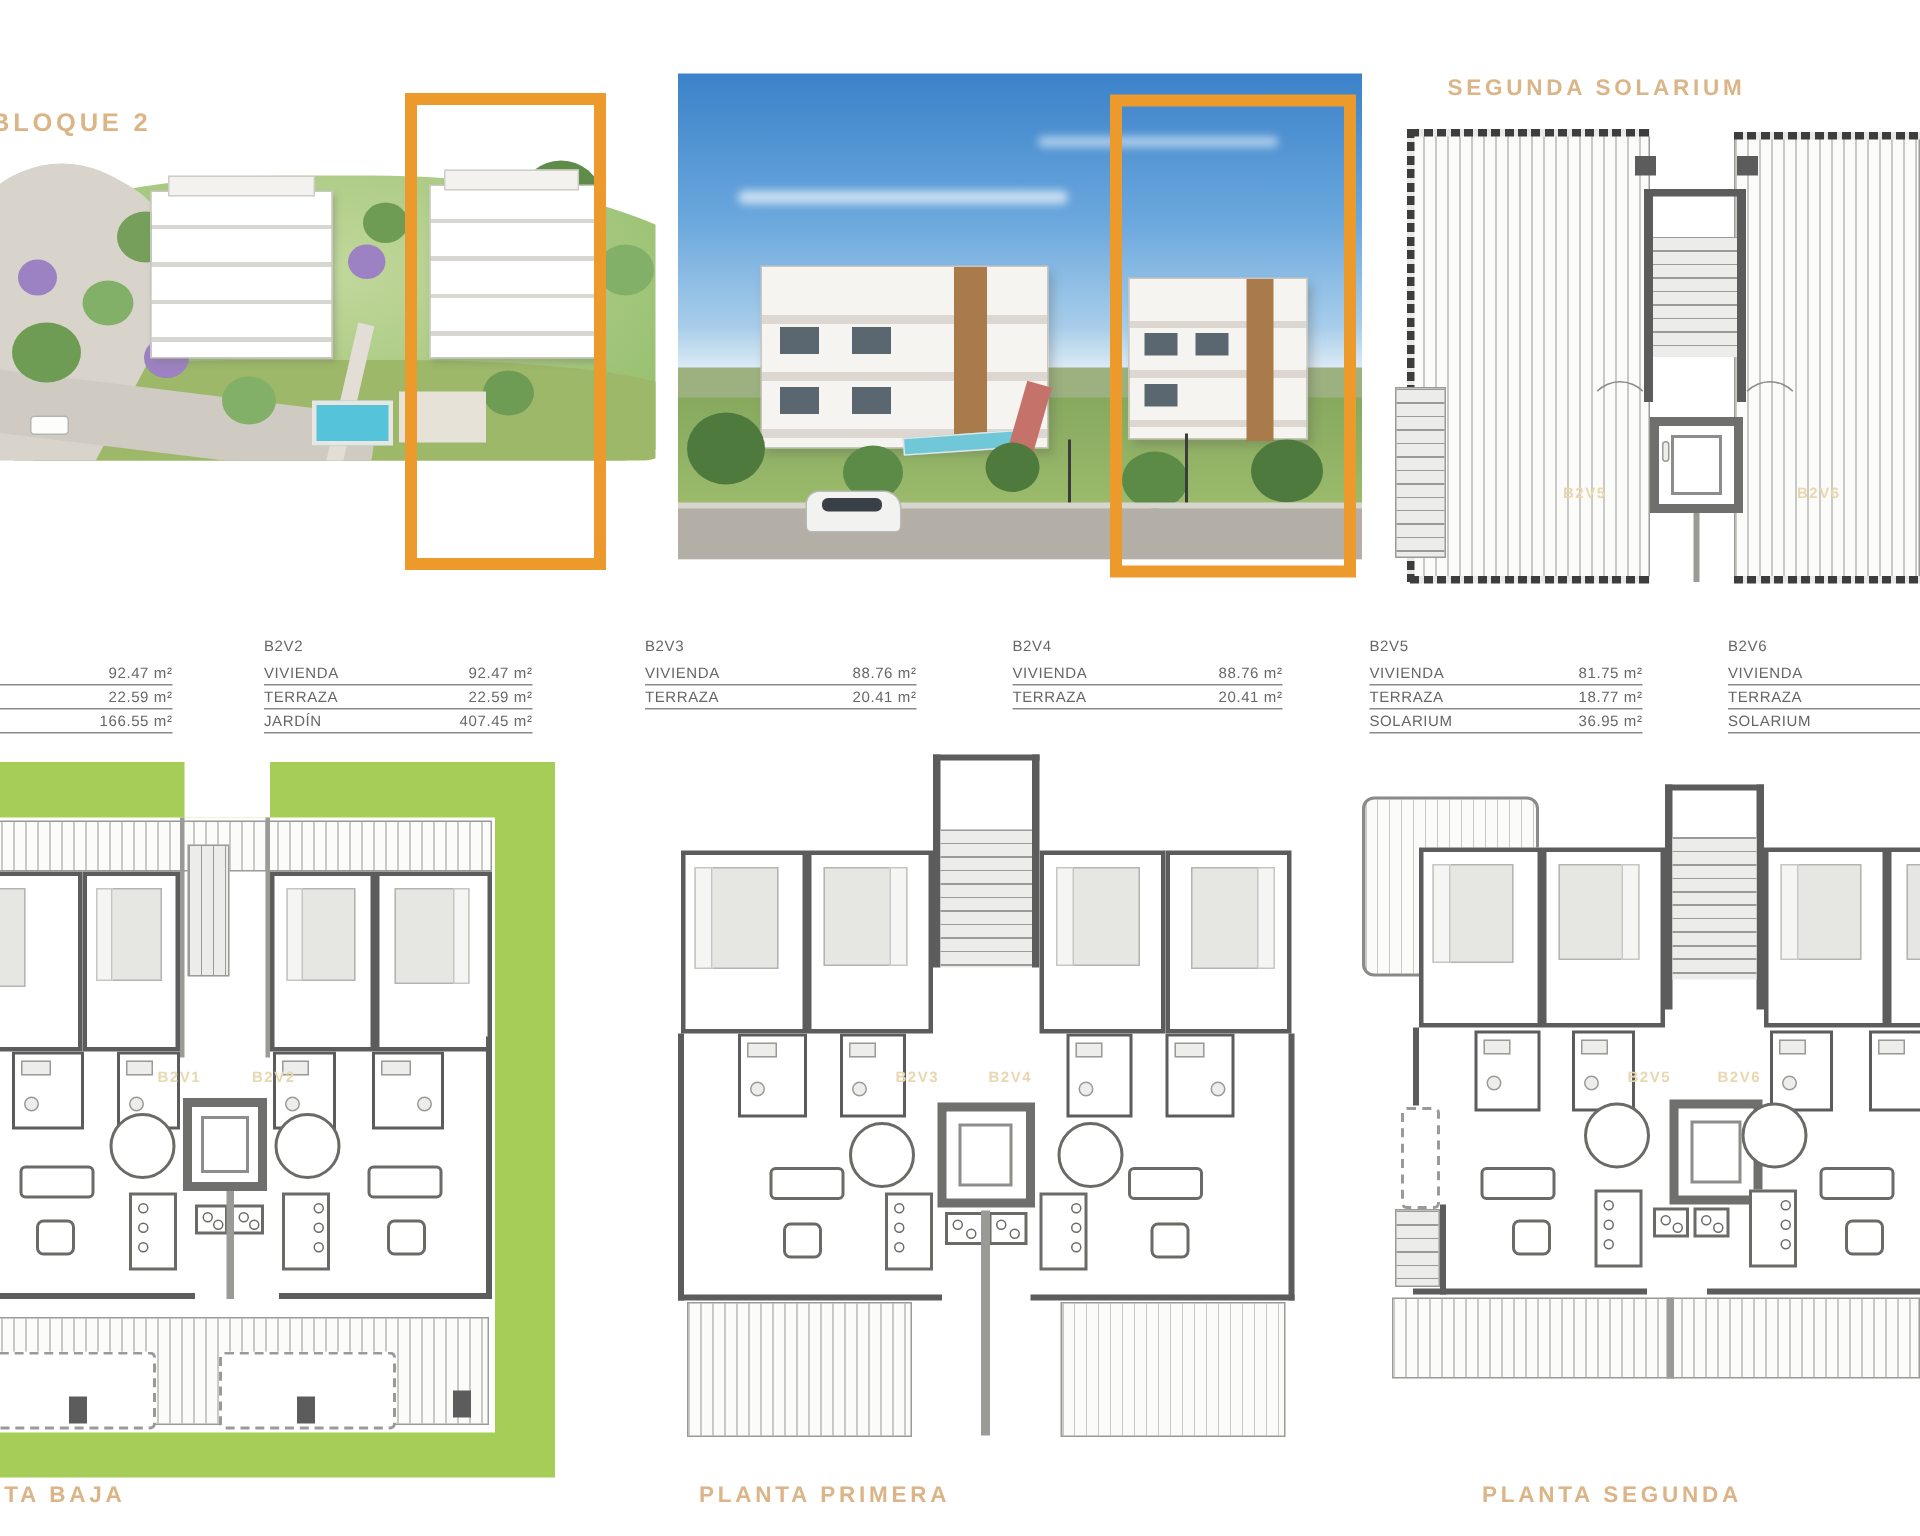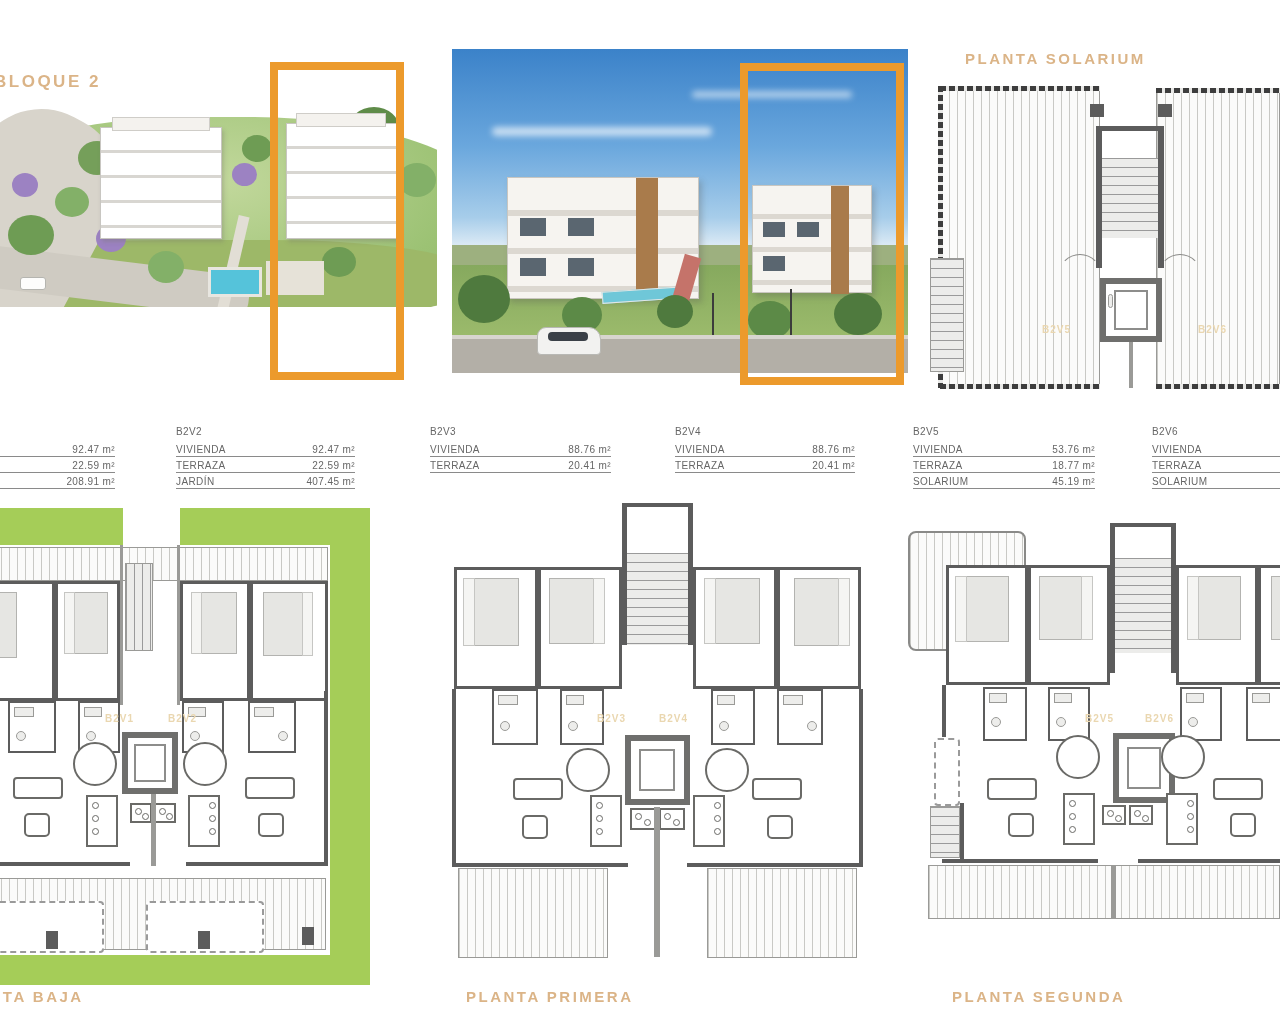--- a/index.html
+++ b/index.html
@@ -94,21 +94,21 @@
   <div class="abs" style="left:260px;top:244px;width:2px;height:44px;background:#3c3c3c"></div>
   <div class="abs" style="left:338px;top:240px;width:2px;height:48px;background:#3c3c3c"></div>
   <div class="abs" style="left:0;top:286px;width:456px;height:4px;background:#d8d5cf"></div>
   <div class="abs" style="left:0;top:290px;width:456px;height:34px;background:#b3afa7"></div>
   <div class="abs" style="left:85px;top:278px;width:64px;height:28px;background:#f2f2f0;border:1px solid #b8b8b4;border-radius:9px 12px 4px 4px">
     <div class="abs" style="left:10px;top:4px;width:40px;height:9px;background:#3a4047;border-radius:4px"></div>
   </div>
 </div>
 <div class="orect" style="left:740px;top:63px;width:164px;height:322px"></div>
 
-<div class="abs title" style="left:965px;top:50px">PLANTA SOLARIUM</div>
+<div class="abs title" style="left:965px;top:50px">SEGUNDA SOLARIUM</div>
 <div class="abs" style="left:930px;top:78px;width:350px;height:318px">
   <div class="abs hatchv" style="left:10px;top:10px;width:160px;height:300px;border-radius:6px 2px 2px 2px"></div>
   <div class="abs hatchv" style="left:226px;top:12px;width:124px;height:298px"></div>
   <div class="parapet" style="left:10px;top:8px;width:160px;height:5px"></div>
   <div class="parapetv" style="left:8px;top:8px;width:5px;height:302px"></div>
   <div class="parapet" style="left:10px;top:306px;width:160px;height:5px"></div>
   <div class="parapet" style="left:226px;top:10px;width:124px;height:5px"></div>
   <div class="parapet" style="left:226px;top:306px;width:124px;height:5px"></div>
   <div class="abs stub" style="left:160px;top:26px;width:14px;height:13px"></div>
   <div class="abs stub" style="left:228px;top:26px;width:14px;height:13px"></div>
@@ -133,21 +133,21 @@
   <div class="trow">
       <span></span>
       <span>92.47 m²</span>
     </div>
   <div class="trow">
       <span></span>
       <span>22.59 m²</span>
     </div>
   <div class="trow">
       <span></span>
-      <span>208.91 m²</span>
+      <span>166.55 m²</span>
     </div>
 </div>
 
 <div class="abs tbl" style="left:176px;top:426px;width:179px">
   <div class="thead">B2V2</div>
   <div class="trow">
       <span>VIVIENDA</span>
       <span>92.47 m²</span>
     </div>
   <div class="trow">
@@ -181,29 +181,29 @@
   <div class="trow">
       <span>TERRAZA</span>
       <span>20.41 m²</span>
     </div>
 </div>
 
 <div class="abs tbl" style="left:913px;top:426px;width:182px">
   <div class="thead">B2V5</div>
   <div class="trow">
       <span>VIVIENDA</span>
-      <span>53.76 m²</span>
+      <span>81.75 m²</span>
     </div>
   <div class="trow">
       <span>TERRAZA</span>
       <span>18.77 m²</span>
     </div>
   <div class="trow">
       <span>SOLARIUM</span>
-      <span>45.19 m²</span>
+      <span>36.95 m²</span>
     </div>
 </div>
 
 <div class="abs tbl" style="left:1152px;top:426px;width:200px">
   <div class="thead">B2V6</div>
   <div class="trow">
       <span>VIVIENDA</span>
       <span></span>
     </div>
   <div class="trow">
@@ -440,13 +440,13 @@
   <div class="abs chair" style="left:332px;top:310px;width:26px;height:24px"></div>
   <div class="abs dashedbox" style="left:36px;top:235px;width:26px;height:68px"></div>
   <div class="abs stairs" style="left:32px;top:303px;width:30px;height:52px;border:1px solid #9a9a97"></div>
   <div class="abs wall" style="left:44px;top:182px;width:4px;height:52px"></div>
   <div class="abs wall" style="left:62px;top:300px;width:4px;height:60px"></div>
   <div class="abs wall" style="left:44px;top:356px;width:156px;height:4px"></div>
   <div class="abs wall" style="left:240px;top:356px;width:142px;height:4px"></div>
   <div class="abs hatchv" style="left:30px;top:362px;width:352px;height:54px"></div>
   <div class="abs lwall" style="left:213px;top:362px;width:5px;height:54px"></div>
 </div>
-<div class="abs title" style="left:952px;top:988px">PLANTA SEGUNDA</div>
+<div class="abs title" style="left:988px;top:988px">PLANTA SEGUNDA</div>
 
 </body></html>

